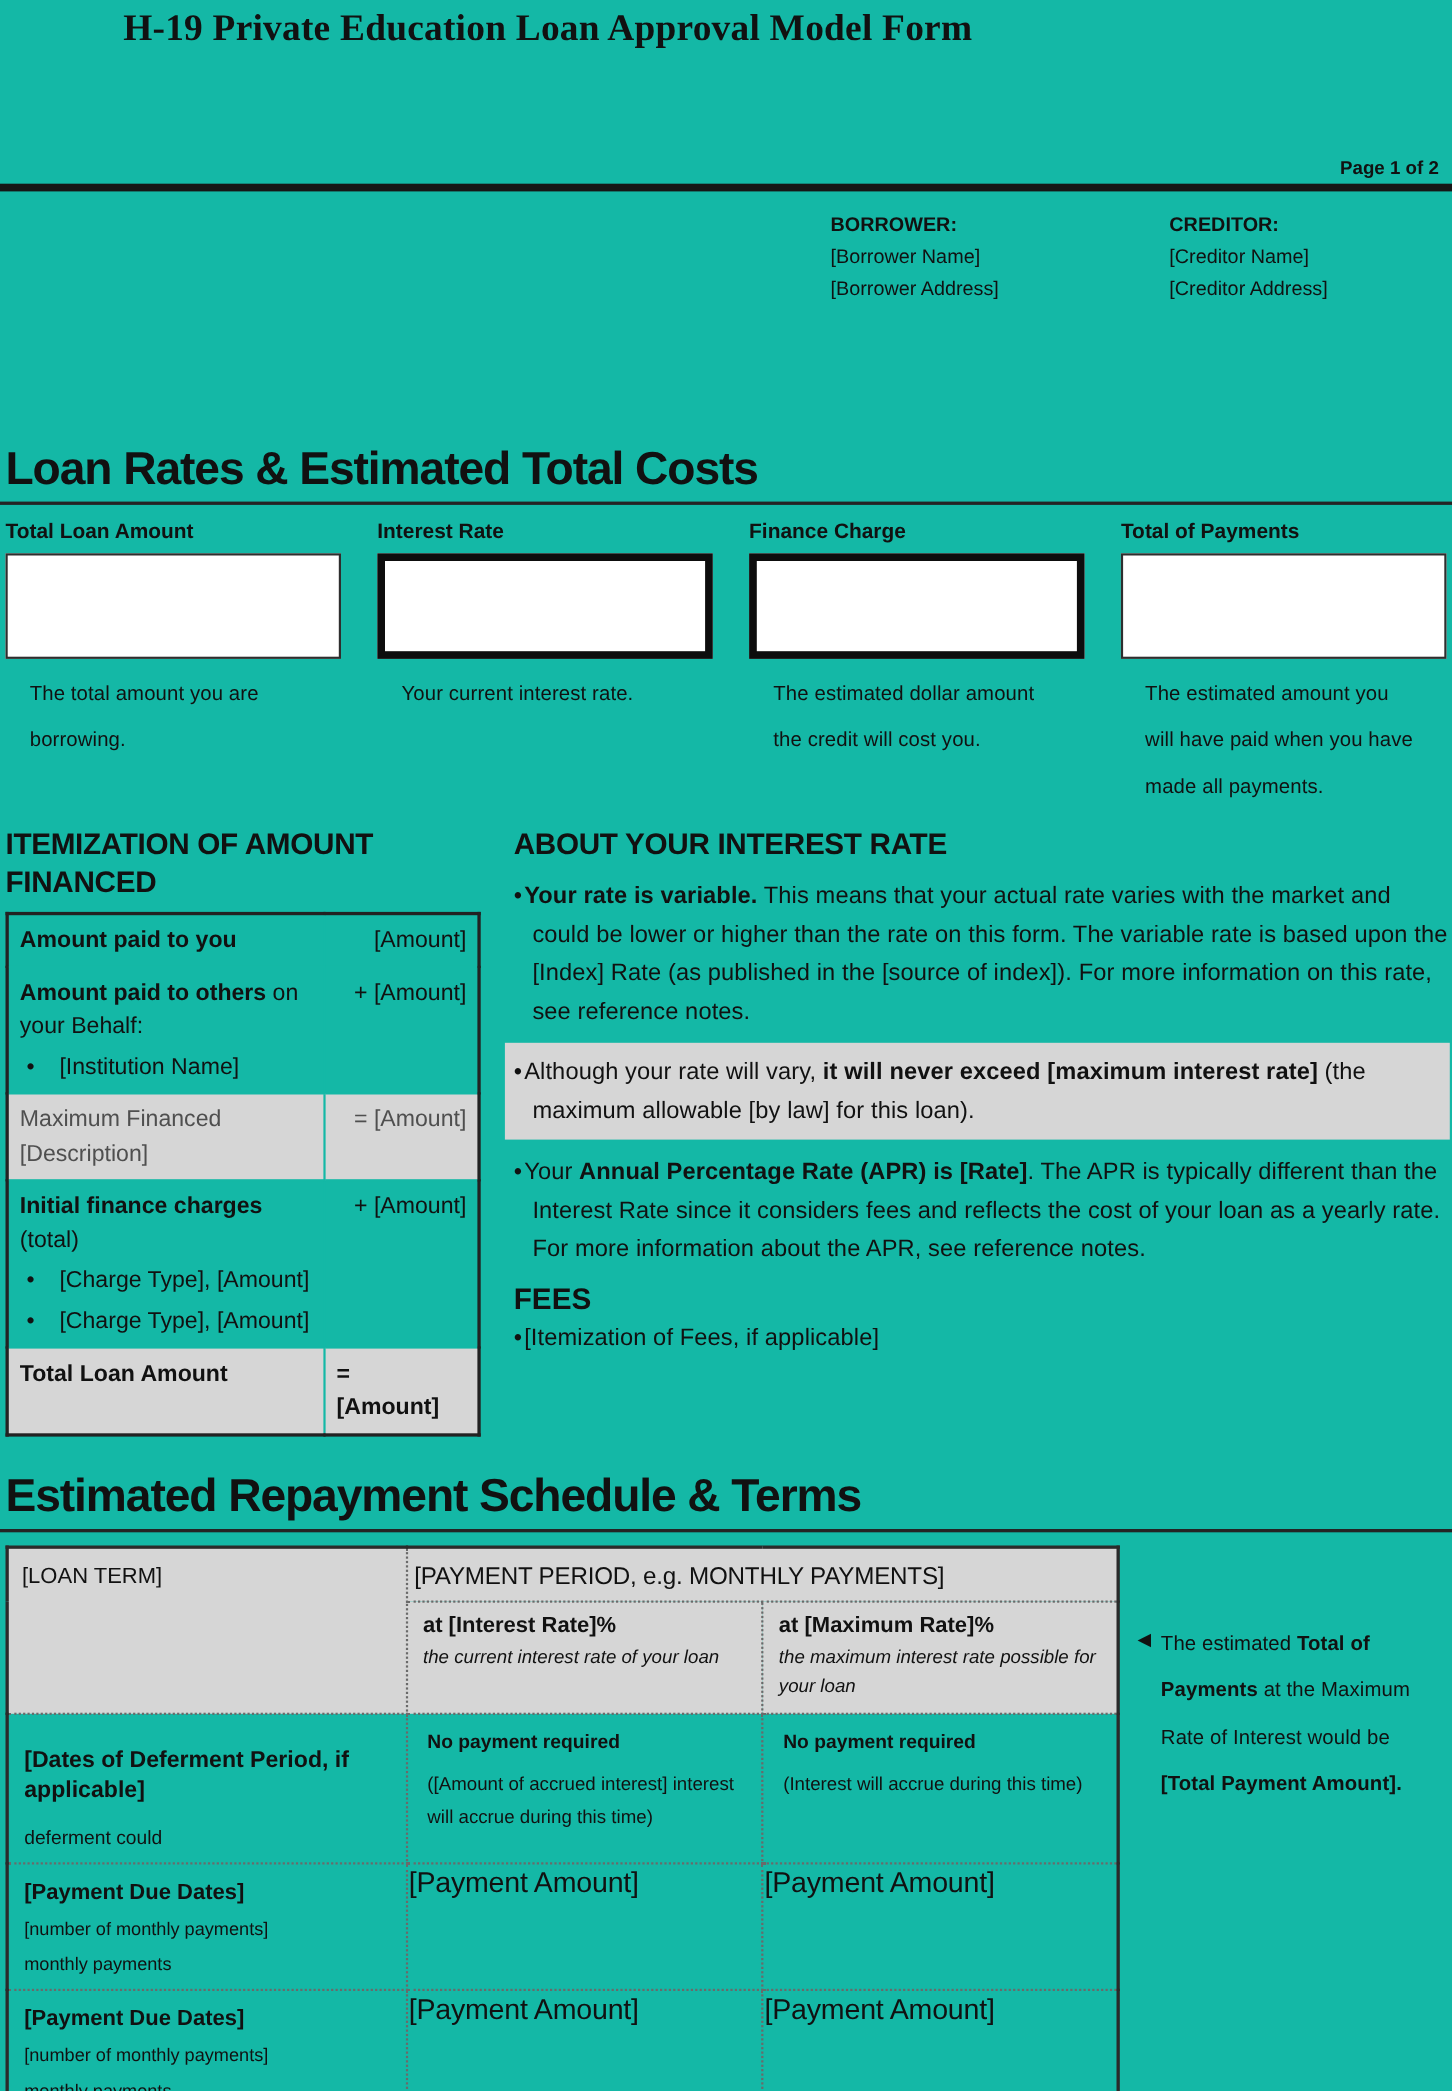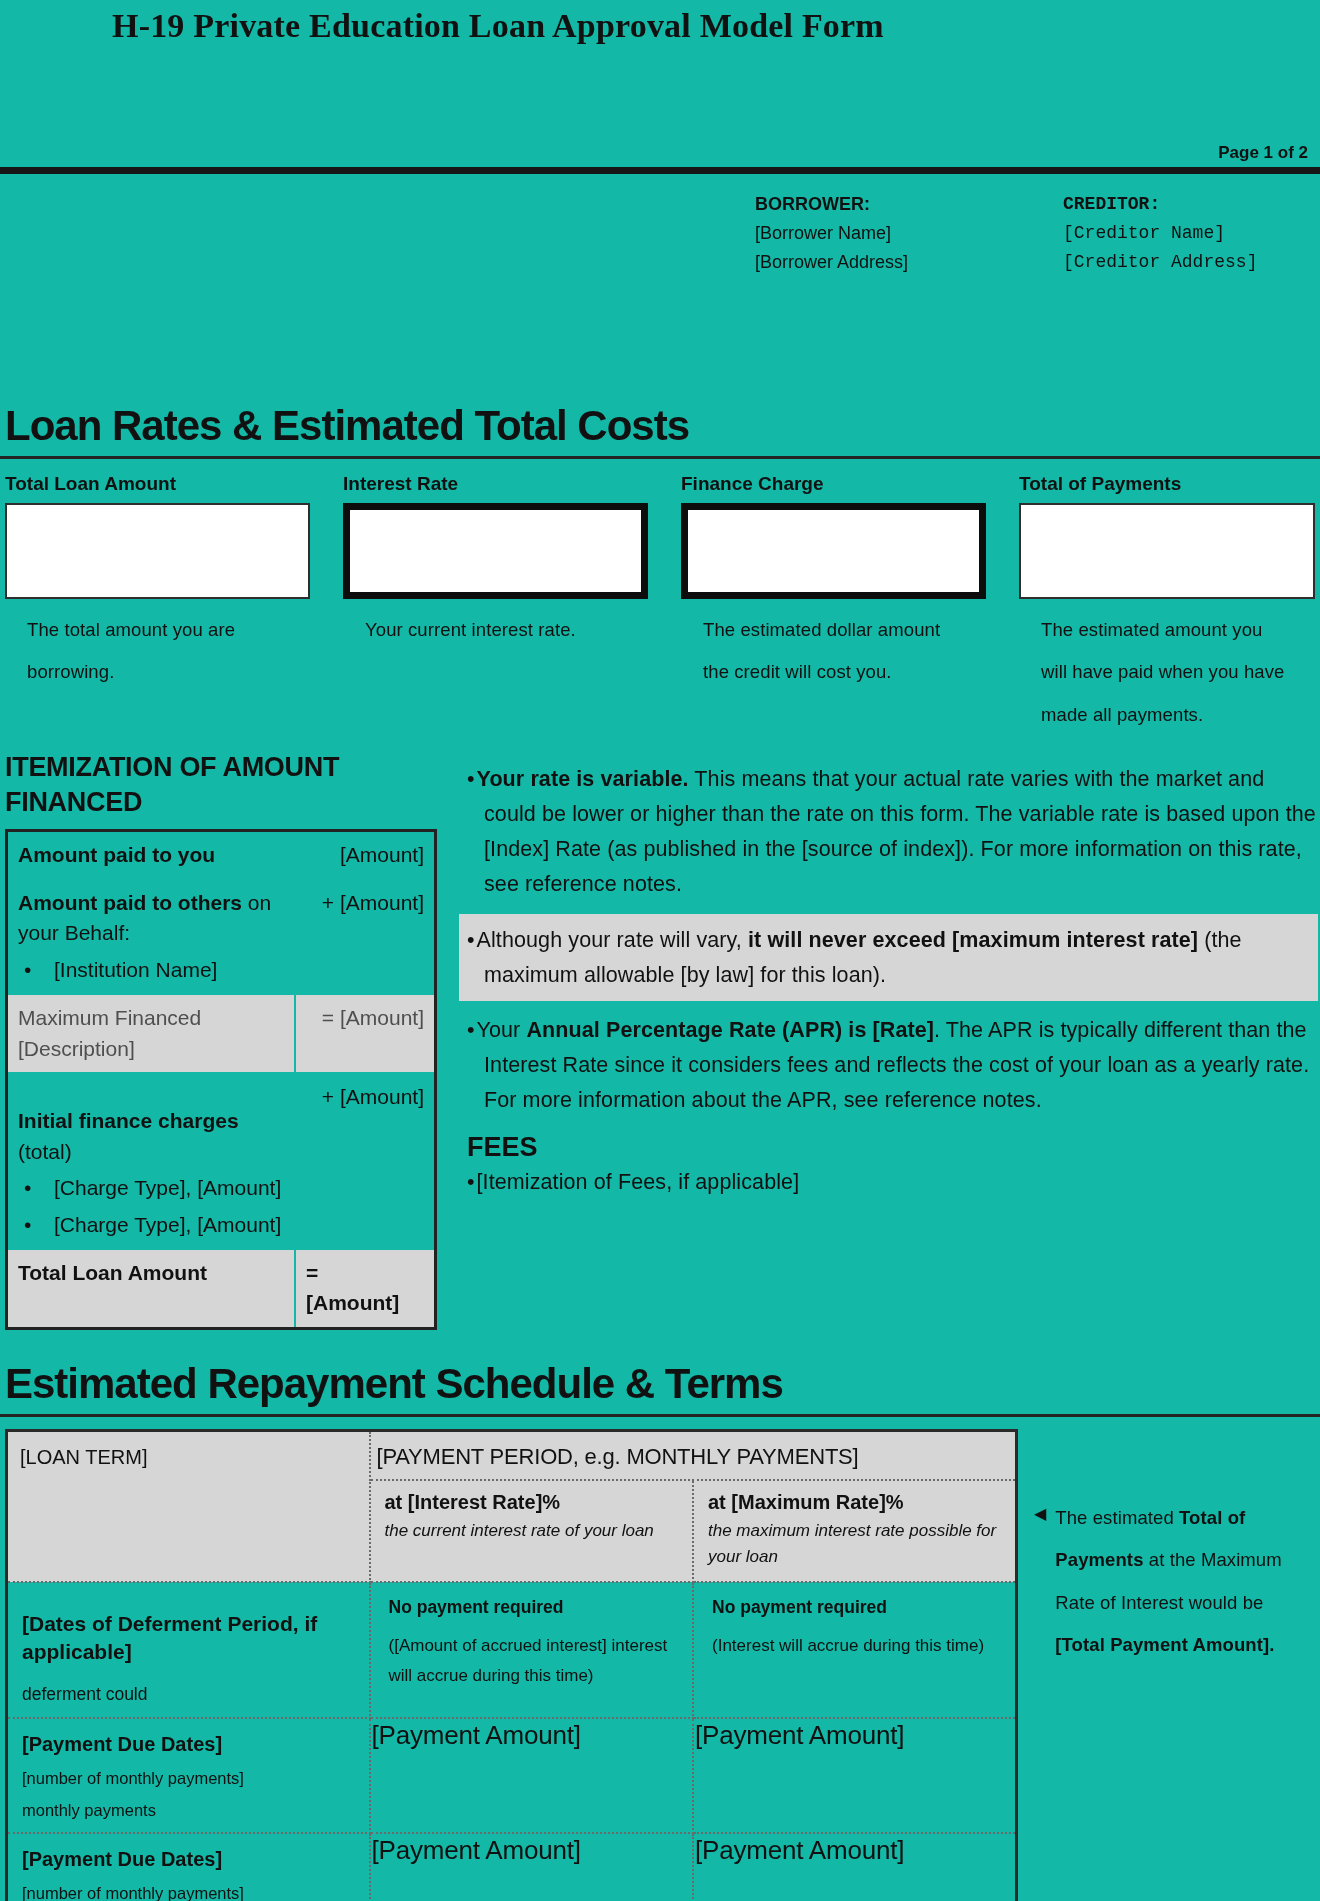--- a/index.html
+++ b/index.html
@@ -16,21 +16,21 @@
   }
   .page-indicator{
     text-align:right;font-size:17px;font-weight:bold;
     margin:96px 12px 0 0;
   }
   .rule-thick{height:7px;background:#161616;margin-top:4px;}
   .parties{position:relative;height:100px;margin-top:16px;font-size:18px;}
   .party{position:absolute;top:0;line-height:29px;}
   .party .p-label{font-weight:bold;}
   .party.borrower{left:755px;}
-  .party.creditor{left:1063px;font-family:Liberation Mono, monospace;}
+  .party.creditor{left:1063px;}
   
   .section-head{
     font-size:42px;font-weight:bold;letter-spacing:-1px;
     margin:112px 0 0 5px;line-height:1.12;
   }
   .section-head.second{margin-top:30px;}
   .rule-mid{height:3px;background:#242424;margin-top:7px;}
   
   .boxes-row{display:flex;gap:33px;padding:14px 2px 0 5px;}
   .box-col{flex:none;}
@@ -54,21 +54,21 @@
   .itable td{
     border:2px solid #14b8a6;vertical-align:top;
     padding:8px 10px;font-size:21px;line-height:1.45;
   }
   .itable .t-val{width:118px;text-align:right;}
   .itable .t-val.left{text-align:left;}
   .itable .shaded{background:var(--shade,#d6d6d6);}
   .itable .graytext{color:#4f4f4f;}
   .cell-bullet{display:flex;margin-top:6px;}
   .cell-bullet .dot{flex:none;width:30px;padding-left:6px;}
-  .bold{font-weight:bold;margin-top:24px;}
+  .bold{font-weight:bold;}
   
   .bullet-para{
     font-size:21.5px;line-height:1.62;margin:12px 0 0 0;
     padding-left:17px;text-indent:-17px;letter-spacing:.1px;
   }
   .bullet-para.shade-block{
     background:var(--shade,#d6d6d6);
     margin-left:-8px;padding:9px 10px 9px 25px;text-indent:-17px;
   }
   .fees-head{font-size:27px;font-weight:bold;margin-top:14px;}
@@ -202,20 +202,21 @@
           <td class="t-val left shaded bold">
             <div>=</div>
             <div>[Amount]</div>
           </td>
         </tr>
       </tbody>
         </table>
     </div>
 
     <div class="col-right">
+      <div class="sub-head">ABOUT YOUR INTEREST RATE</div>
       <div class="bullet-para">• <span class="bold">Your rate is variable.</span><span> This means that your actual rate varies with the market and could be lower or higher than the rate on this form.  The variable rate is based upon the [Index] Rate (as published in the [source of index]). For more information on this rate, see reference notes.</span></div>
       <div class="bullet-para shade-block">• <span>Although your rate will vary, </span><span class="bold">it will never exceed [maximum interest rate]</span><span> (the maximum allowable [by law] for this loan).</span></div>
       <div class="bullet-para">• <span>Your </span><span class="bold">Annual Percentage Rate (APR) is [Rate]</span><span>.  The APR is typically different than the Interest Rate since it considers fees and reflects the cost of your loan as a yearly rate.  For more information about the APR, see reference notes.</span></div>
       <div class="fees-head">FEES</div>
       <div class="bullet-para fees-bullet">• <span>[Itemization of Fees, if applicable]</span></div>
     </div>
   </div>
 
   <div class="section-head second">Estimated Repayment Schedule &amp; Terms</div>
   <div class="rule-mid"></div>

